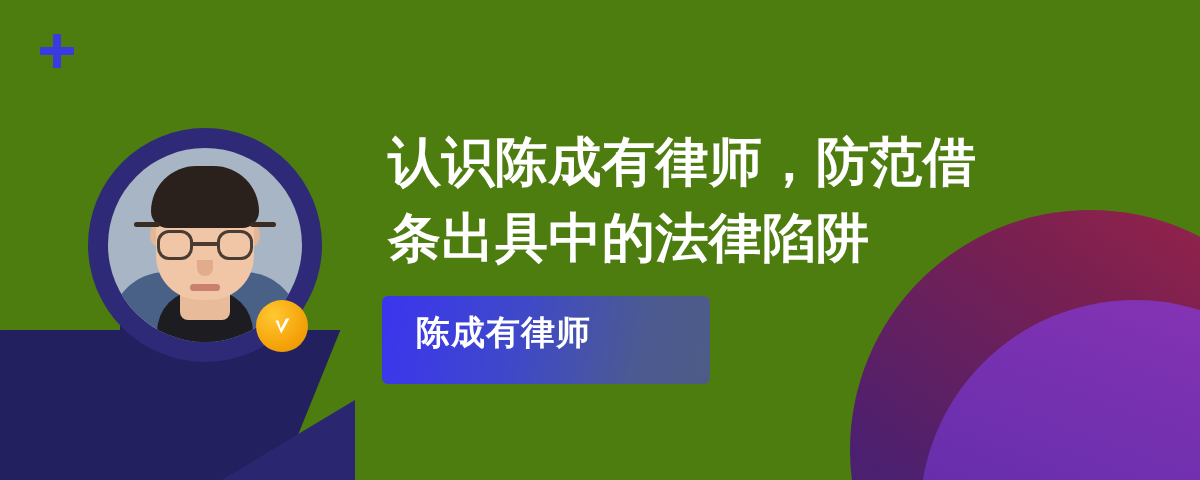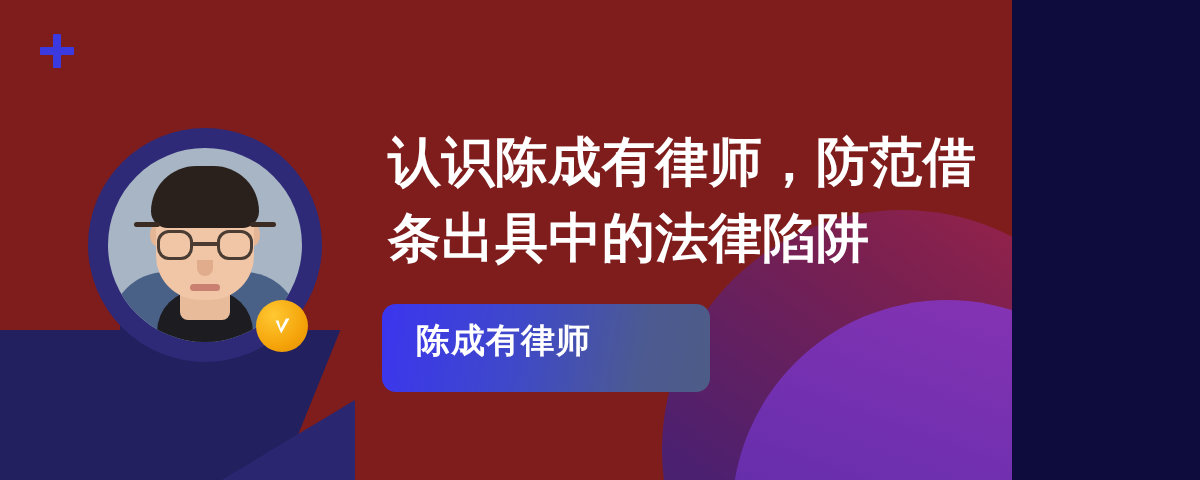--- a/index.html
+++ b/index.html
@@ -2,24 +2,24 @@
 <html><head>
 <meta charset="utf-8">
 <style>
   html, body {
     margin: 0;
     padding: 0;
     background: #0e0c3d;
   }
   #banner {
     position: relative;
-    width: 1012px;
+    width: 1200px;
     height: 480px;
     overflow: hidden;
-    background: #7f1d1d;
+    background: #4d7c0f;
     font-family: "Liberation Sans", "DejaVu Sans", sans-serif;
     user-select: none;
     text-decoration: underline;
   }
 
   
   .deco-layer {
     position: absolute;
     inset: 0;
     overflow: hidden;
@@ -262,32 +262,31 @@
     white-space: pre-line;
   }
 
   .cta-button {
     position: absolute;
     left: 382px;
     top: 296px;
     width: 328px;
     height: 88px;
     border: none;
-    border-radius: 14px;
+    border-radius: 6px;
     background: linear-gradient(100deg, #3b35ef 0%, #3f49c8 42%, #4c5a92 78%, #4d5c86 100%);
     color: #ffffff;
     font-family: "Liberation Sans", "DejaVu Sans", sans-serif;
     font-size: 34px;
     font-weight: bold;
     letter-spacing: 1px;
     text-align: left;
     padding: 0 0 14px 34px;
     box-sizing: border-box;
     cursor: pointer;
-    margin-top: 8px;
   }
 </style>
 </head>
 <body>
 
 <div id="banner">
 
   <div class="deco-layer">
     <div class="poly-left-a"></div>
     <div class="poly-left-b"></div>

